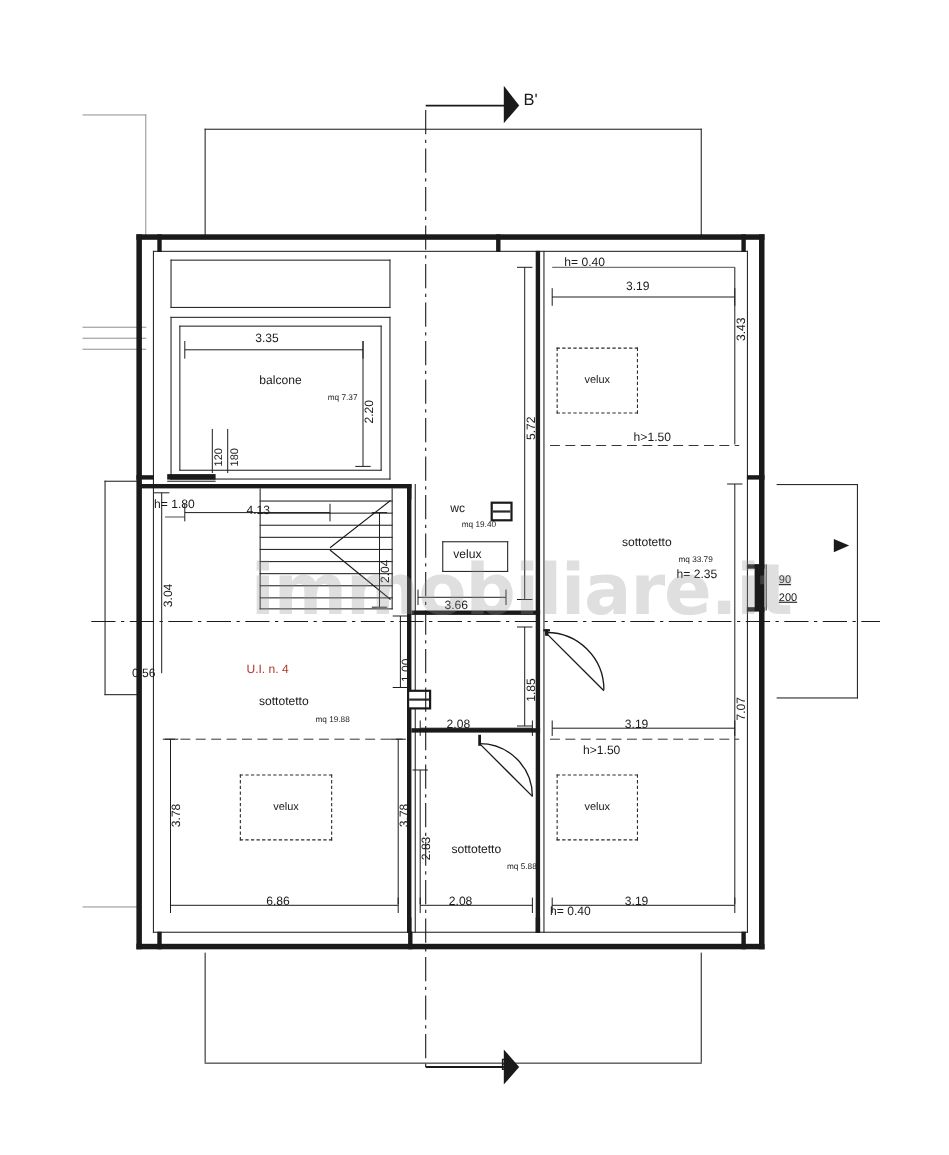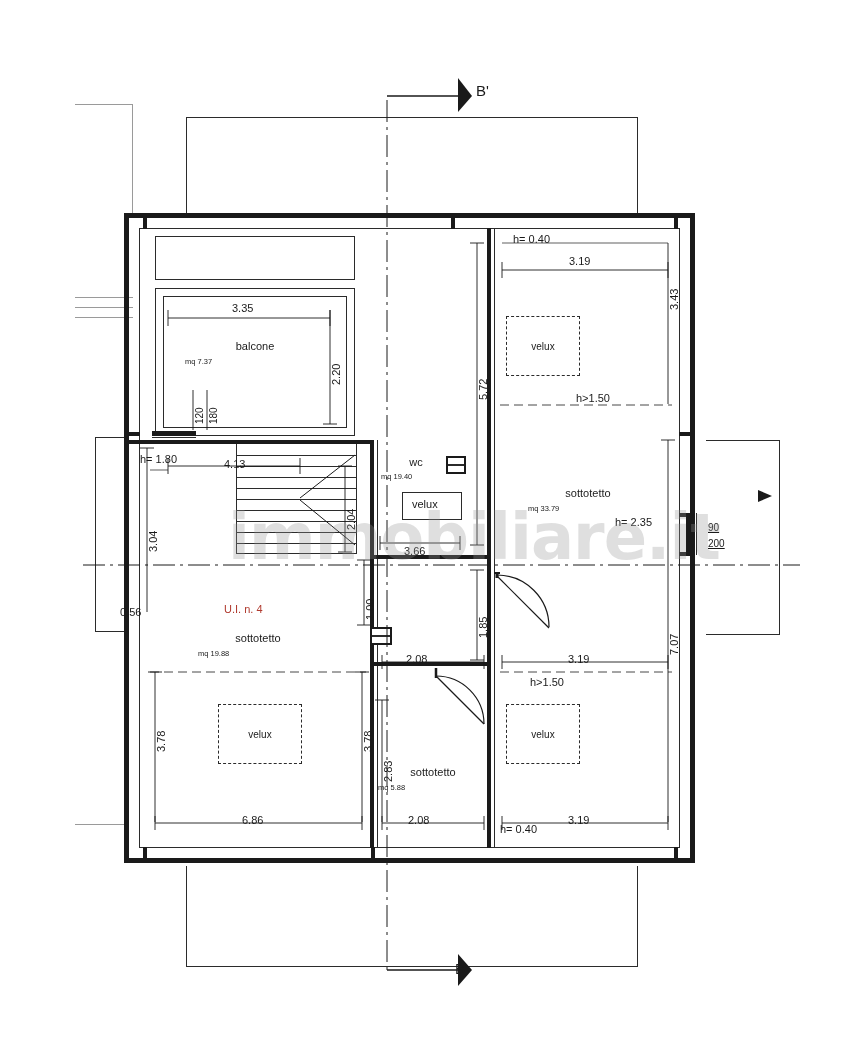--- a/index.html
+++ b/index.html
@@ -6,21 +6,21 @@
   body{font-family:"Liberation Sans", sans-serif;}
   #page{position:relative;width:863px;height:1050px;background:#ffffff;overflow:hidden;}
   .wall{position:absolute;background:#1a1a1a;}
   .thinline{position:absolute;background:#2b2b2b;}
   .greyline{position:absolute;background:#9a9a9a;}
   .lbl{position:absolute;font-size:11px;color:#1a1a1a;white-space:nowrap;}
   .lbl.sm{font-size:8px;}
   .lbl.md{font-size:10px;text-decoration:underline;}
   .rot{transform-origin:left top;}
   .room-name{position:absolute;font-size:11px;color:#1a1a1a;text-align:center;white-space:nowrap;}
-  .room-area{position:absolute;font-size:7.5px;color:#1a1a1a;text-align:left;white-space:nowrap;}
+  .room-area{position:absolute;font-size:7.5px;color:#1a1a1a;text-align:right;white-space:nowrap;}
   .velux{position:absolute;border:1px dashed #2b2b2b;}
   .velux span{position:absolute;left:0;right:0;top:50%;transform:translateY(-50%);text-align:center;font-size:10px;color:#1a1a1a;}
   .ui-lbl{position:absolute;color:#b03a2e;font-size:11px;white-space:nowrap;}
   .watermark{position:absolute;left:228px;top:500px;width:420px;height:70px;
      font-size:64px;font-weight:bold;color:rgba(150,150,150,0.30);
      letter-spacing:-1px;white-space:nowrap;font-family:"DejaVu Sans", sans-serif;}
   svg.overlay{position:absolute;left:0;top:0;width:863px;height:1050px;pointer-events:none;}
 </style>
 </head>
 <body>

